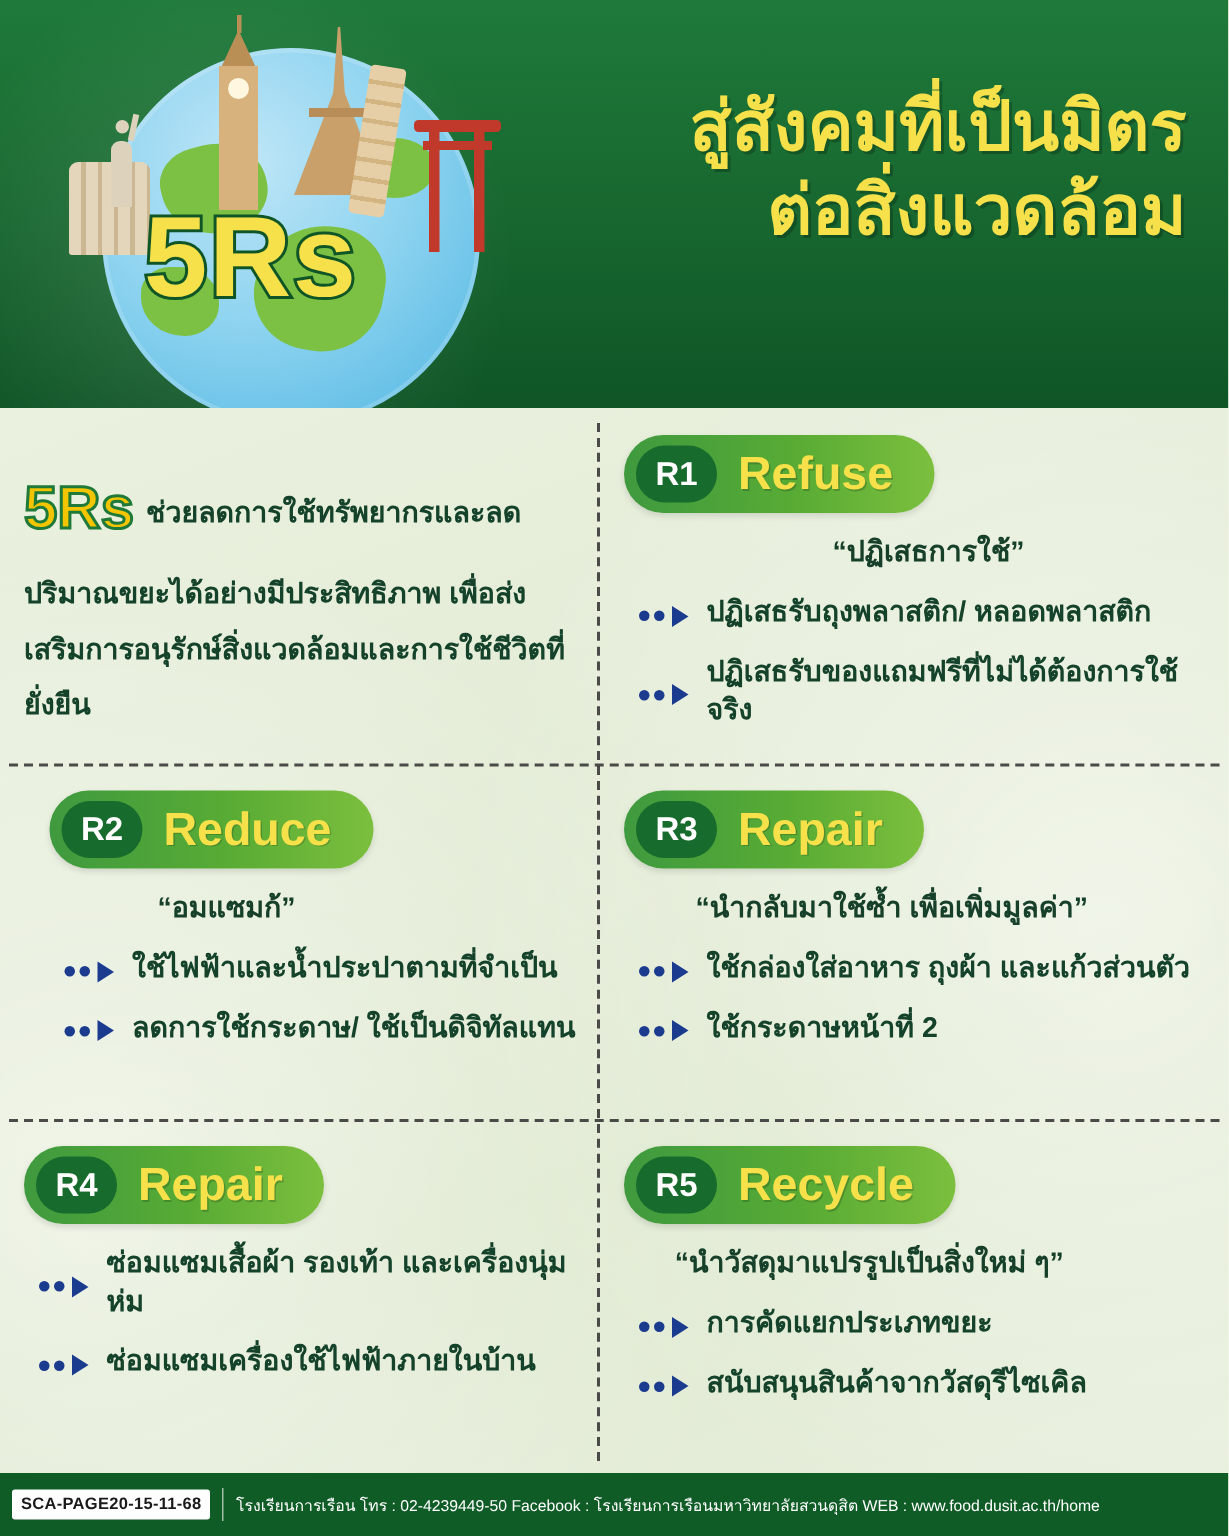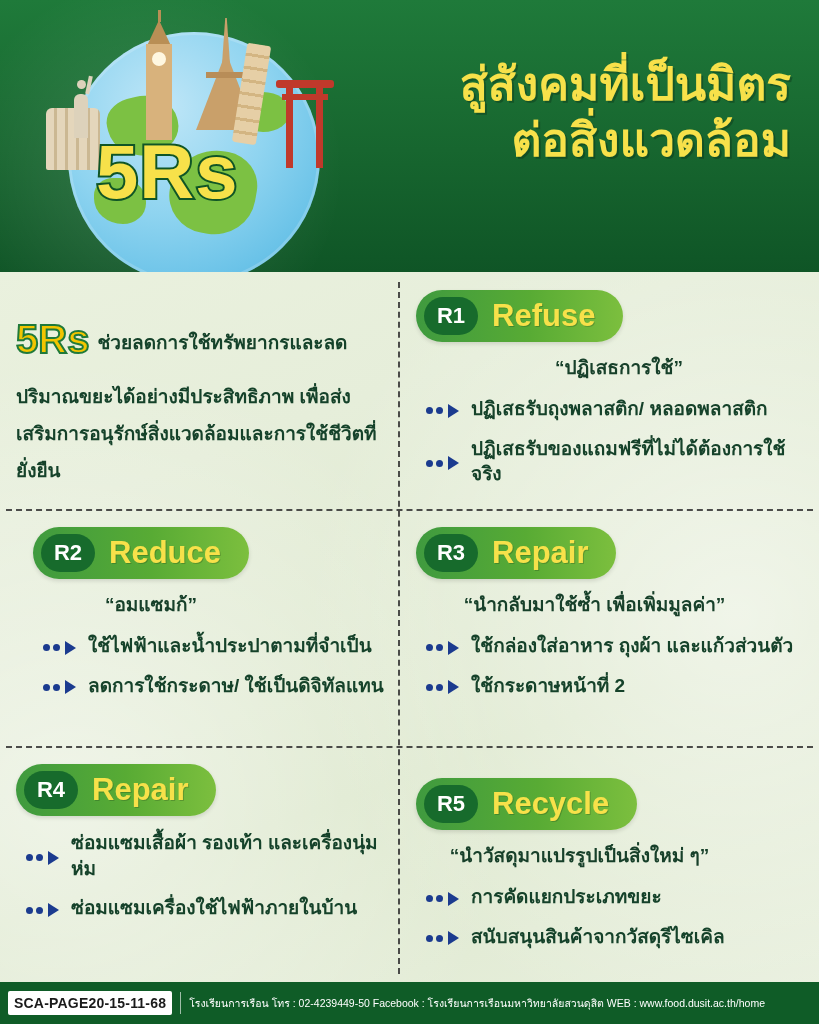--- a/index.html
+++ b/index.html
@@ -97,21 +97,21 @@
   
   .grid {
     position: absolute; left: 0; top: 272px; width: 819px; height: 710px;
   }
   .cell { position: absolute; padding: 0 16px; }
   .c-intro { left: 0;   top: 0;   width: 398px; height: 237px; }
   .c-r1    { left: 400px; top: 0;   width: 419px; height: 237px; }
   .c-r2    { left: 17px;   top: 237px; width: 398px; height: 237px; }
   .c-r3    { left: 400px; top: 237px; width: 419px; height: 237px; }
   .c-r4    { left: 0;   top: 474px; width: 398px; height: 236px; }
-  .c-r5    { left: 400px; top: 488px; width: 419px; height: 236px; }
+  .c-r5    { left: 400px; top: 474px; width: 419px; height: 236px; }
 
   .vline {
     position: absolute; left: 398px; top: 10px; width: 0; height: 692px;
     border-left: 2px dashed #2f2f2f; opacity: .85;
   }
   .hline1, .hline2 {
     position: absolute; left: 6px; width: 807px; height: 0;
     border-top: 2px dashed #2f2f2f; opacity: .85;
   }
   .hline1 { top: 237px; }
@@ -176,21 +176,21 @@
   }
 
   
   .footer {
     position: absolute; left: 0; bottom: 0; width: 819px; height: 42px;
     background: #0f5c27; color: #ffffff;
     display: flex; align-items: center;
   }
   .footer .code {
     background: #ffffff; color: #1a1a1a;
-    font-size: 14px; font-weight: bold; letter-spacing: .2px;
+    font-size: 11px; font-weight: bold; letter-spacing: .2px;
     padding: 4px 6px; margin-left: 8px; border-radius: 2px;
     white-space: nowrap;
   }
   .footer .fsep { width: 1px; height: 22px; background: rgba(255,255,255,.6); margin: 0 8px; }
   .footer .ftext { font-size: 10.5px; white-space: nowrap; }
 </style>
 </head>
 <body>
 
 <div class="page">

